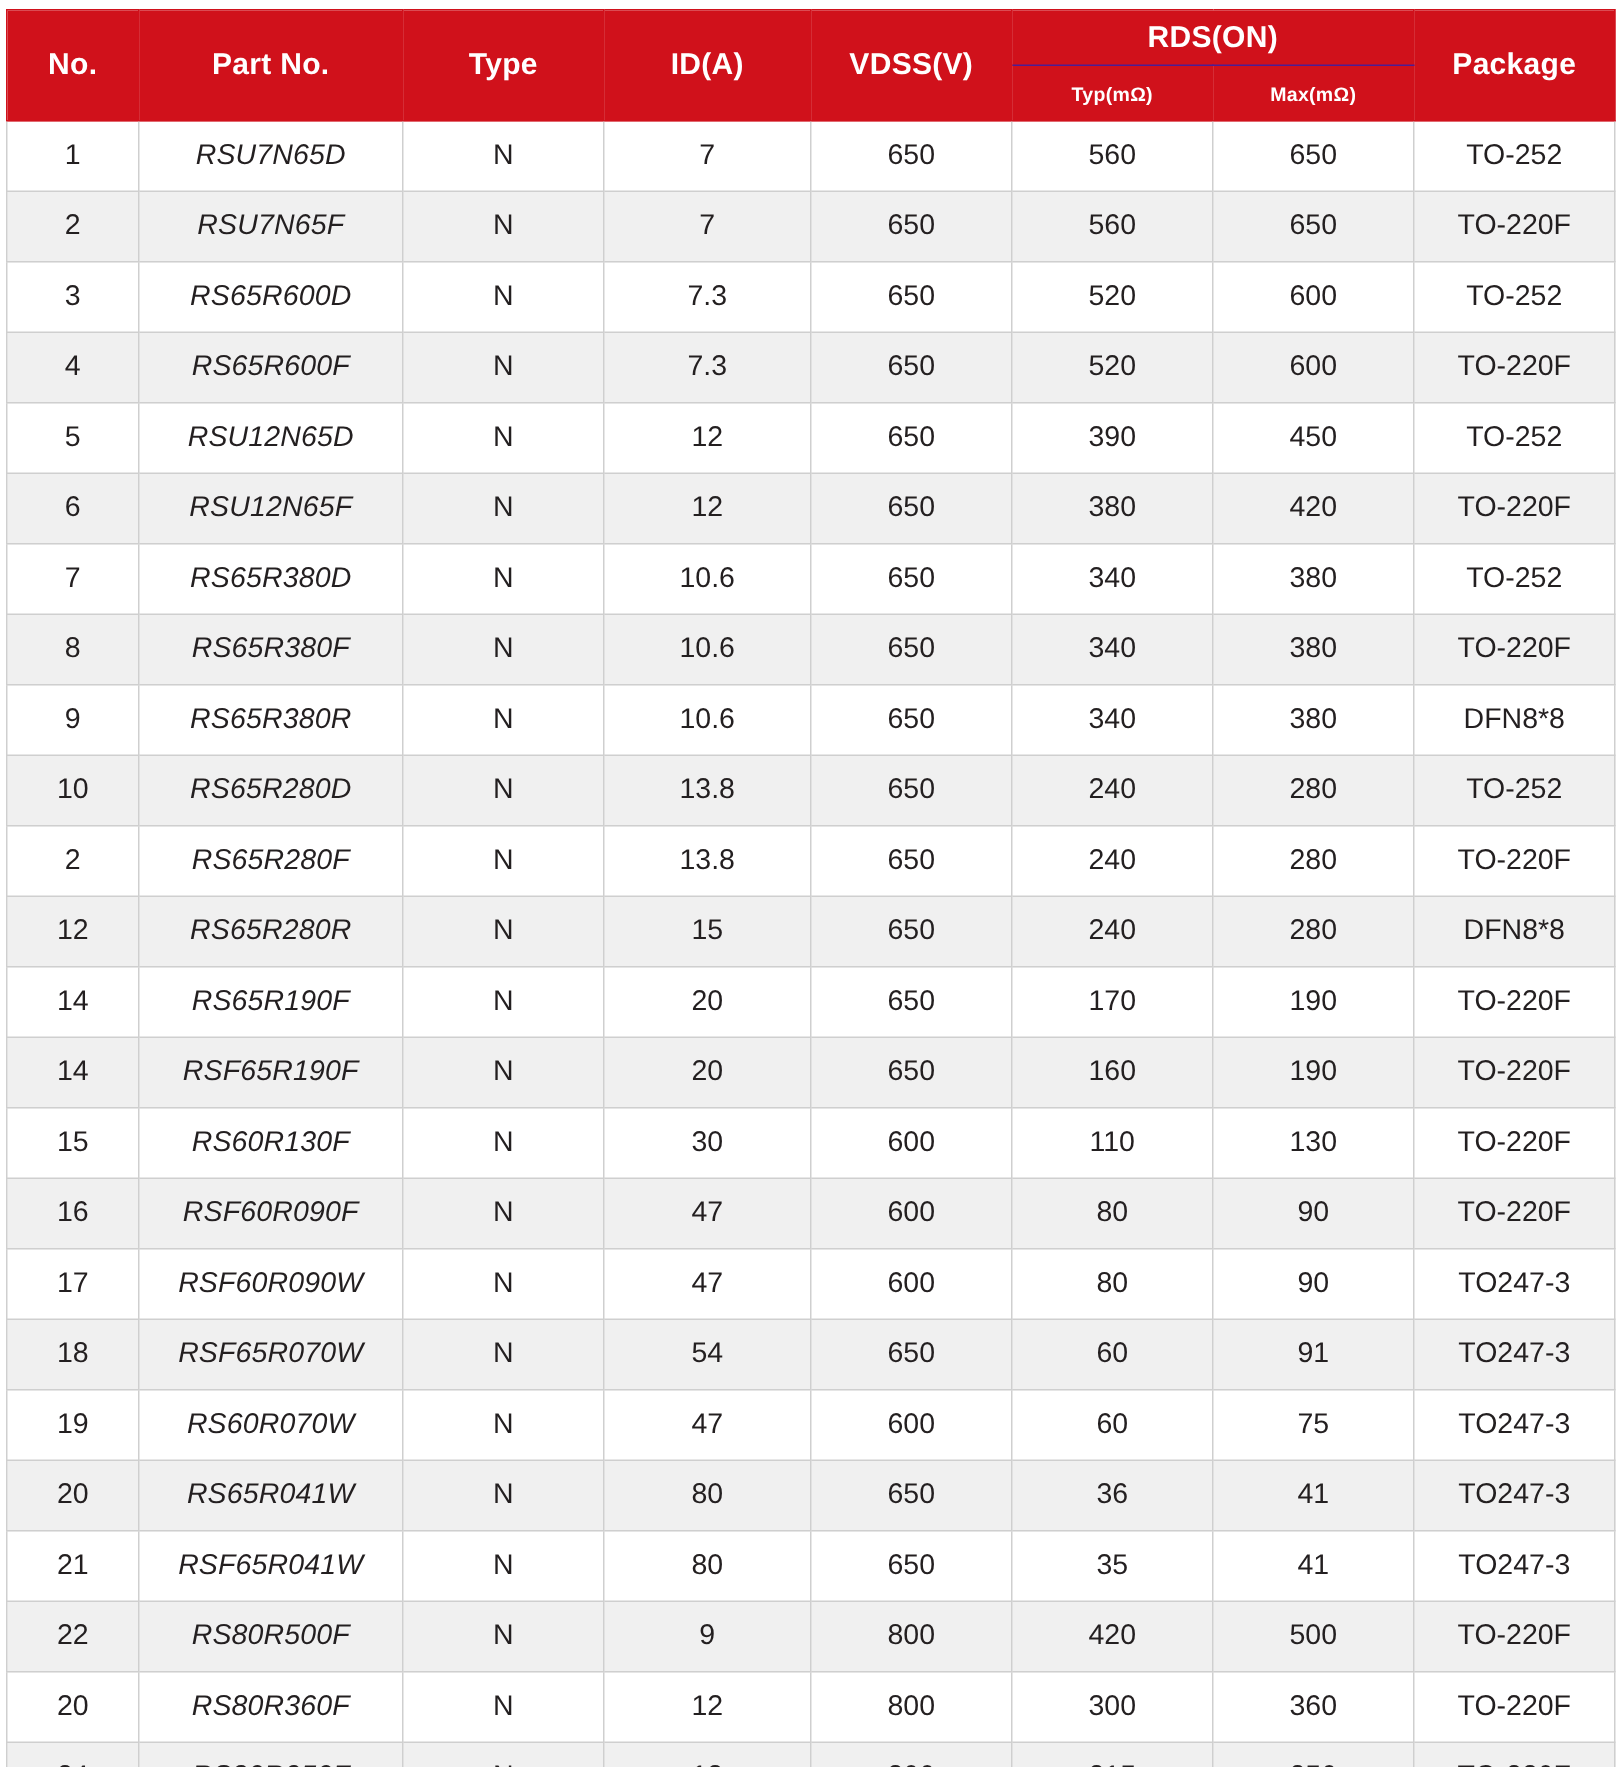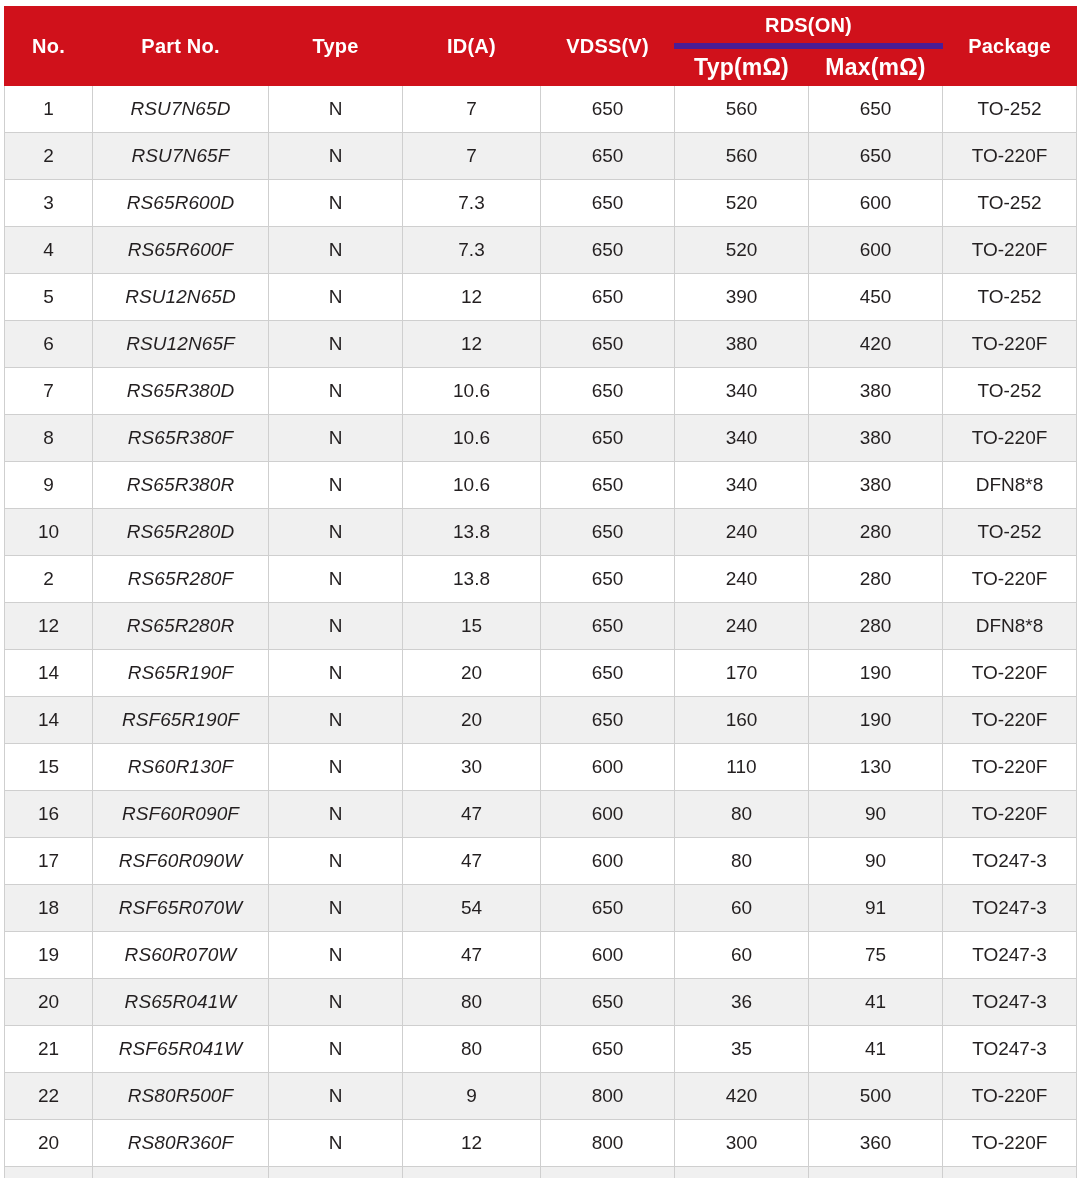--- a/index.html
+++ b/index.html
@@ -41,28 +41,28 @@
     background: #d0111b;
     color: #ffffff;
     border: 1px solid #d0111b;
     font-size: 20px;
     font-weight: bold;
     letter-spacing: 0.2px;
     padding: 8px 2px;
     height: 32px;
   }
   table.spec thead th.rds-group {
-    border-bottom: 6px solid #4c1d95;
+    border-bottom: 1px solid #4c1d95;
     height: 28px;
     padding: 4px 2px;
   }
   table.spec thead th.sub {
     height: 28px;
     padding: 4px 2px;
-    font-size: 23px;
+    font-size: 13px;
     text-align: center;
   }
   table.spec tbody td {
     font-size: 19px;
     padding: 9px 2px;
     height: 28px;
     color: #231f20;
     background: #ffffff;
   }
   table.spec tbody tr.alt td {

